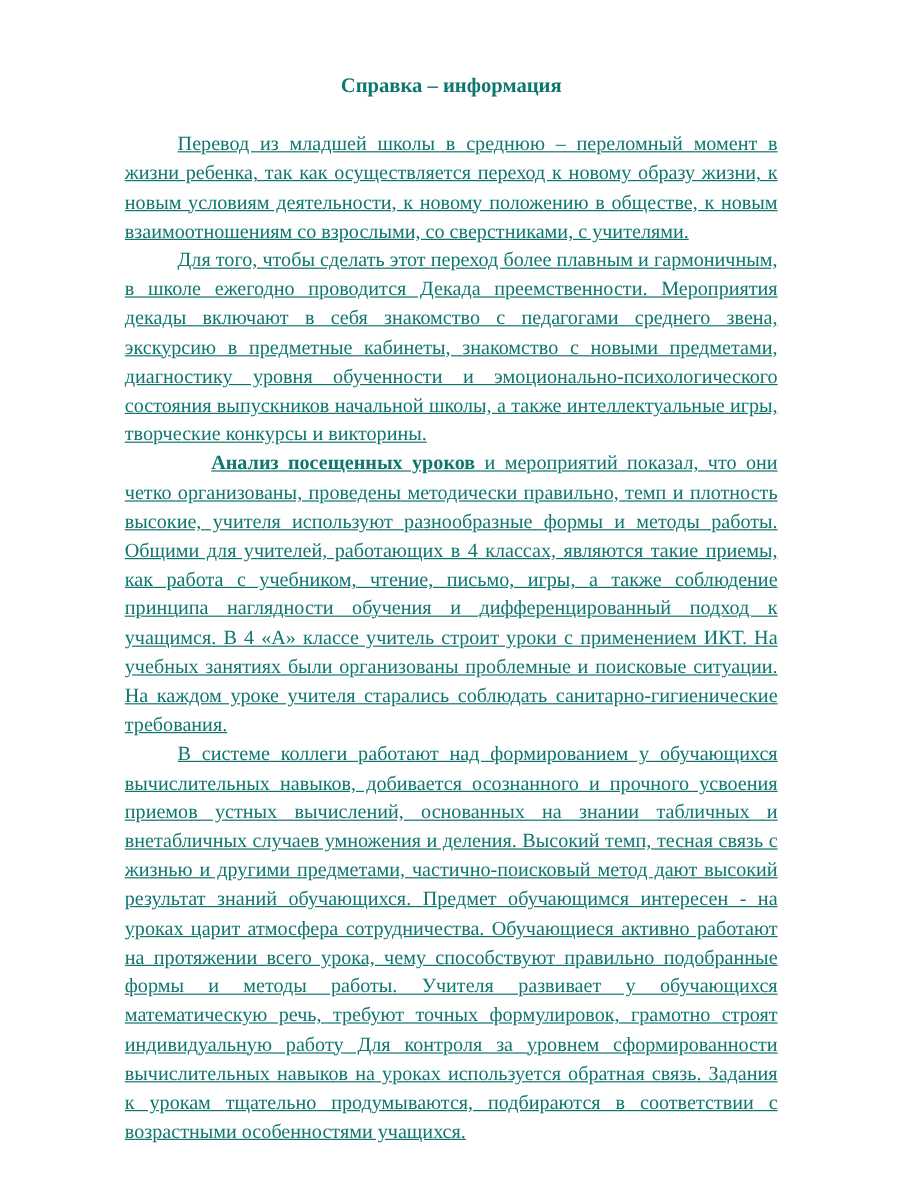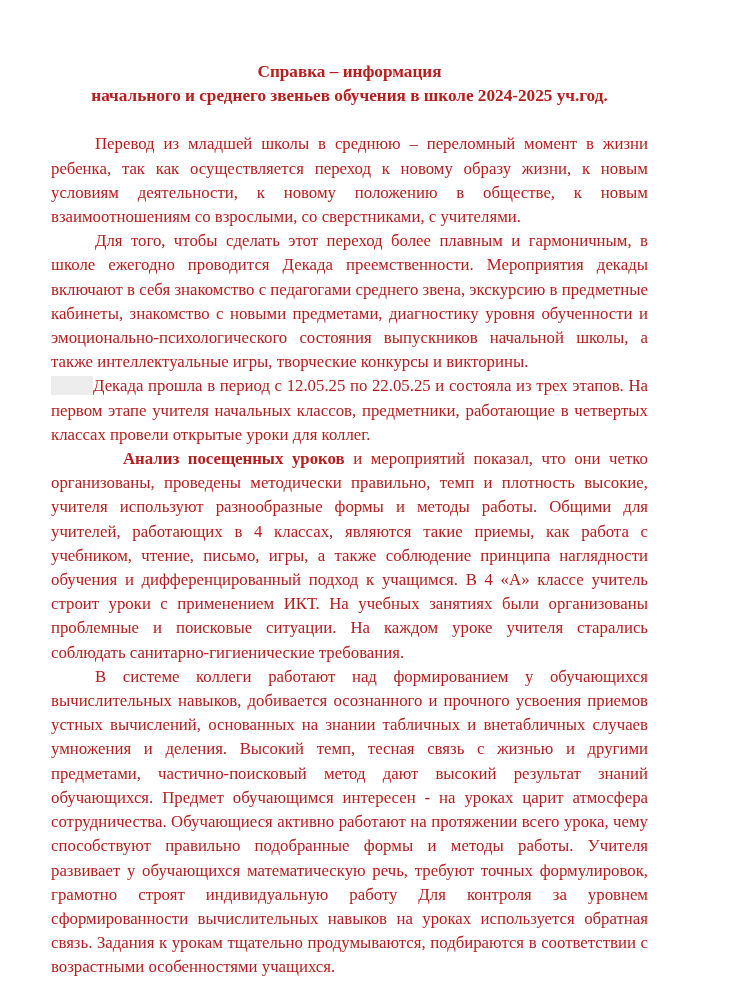--- a/index.html
+++ b/index.html
@@ -6,40 +6,41 @@
     margin: 0;
     padding: 0;
     background: #ffffff;
   }
   .page {
     position: relative;
     width: 751px;
     height: 987px;
     box-sizing: border-box;
     background: #ffffff;
-    color: #b91c1c;
+    color: #0f766e;
     font-family: "Liberation Serif", "DejaVu Serif", serif;
     font-size: 16.8px;
     line-height: 24.2px;
-    padding: 60px 103px 0 51px;
+    padding: 60px 103px 0 104px;
     overflow: hidden;
   }
   .doc-title {
     text-align: center;
     font-weight: bold;
     font-size: 17.2px;
     margin: 0 0 24px 0;
   }
   .doc-title .t-line {
     display: block;
   }
   .doc-body p {
     margin: 0;
     text-align: justify;
     text-indent: 44px;
+    text-decoration: underline;
   }
   .doc-body p.no-indent {
     text-indent: 0;
   }
   .tab-highlight {
     display: inline-block;
     width: 42px;
     height: 19px;
     background: #ededed;
     vertical-align: -4px;
@@ -49,36 +50,32 @@
     margin-left: 28px;
   }
 </style>
 </head>
 <body>
 
 <div class="page">
 
   <div class="doc-title">
     <span class="t-line">Справка – информация</span>
-    <span class="t-line">начального и среднего звеньев обучения в школе 2024-2025 уч.год.</span>
   </div>
 
   <div class="doc-body">
 
     <p>
       <span>Перевод из младшей школы в среднюю – переломный момент в жизни ребенка, так как осуществляется переход к новому образу жизни, к новым условиям деятельности, к новому положению в обществе, к новым взаимоотношениям со взрослыми, со сверстниками, с учителями.</span>
     </p>
 
     <p>
       <span>Для того, чтобы сделать этот переход более плавным и гармоничным, в школе ежегодно проводится Декада преемственности.  Мероприятия декады включают в себя знакомство с педагогами среднего звена, экскурсию в предметные кабинеты, знакомство с новыми предметами, диагностику уровня обученности и эмоционально-психологического состояния выпускников начальной школы, а также интеллектуальные игры, творческие конкурсы и викторины.</span>
     </p>
 
-    <p class="no-indent">
-      <span class="tab-highlight"></span><span>Декада прошла в период с  12.05.25 по 22.05.25 и состояла из трех этапов. На первом этапе учителя начальных классов, предметники, работающие в четвертых классах провели открытые уроки для коллег.</span>
-    </p>
 
     <p>
       <span class="bold-lead">Анализ посещенных уроков</span><span> и мероприятий показал, что они четко организованы, проведены методически правильно, темп и плотность высокие, учителя используют разнообразные формы и методы работы. Общими для учителей, работающих в 4 классах, являются такие приемы, как работа с учебником, чтение, письмо, игры, а также соблюдение принципа наглядности обучения и дифференцированный подход к учащимся. В 4 «А» классе учитель строит уроки с применением ИКТ. На учебных занятиях были организованы проблемные и поисковые ситуации. На каждом уроке учителя старались соблюдать санитарно-гигиенические требования.</span>
     </p>
 
     <p>
       <span>В системе коллеги работают над формированием у обучающихся вычислительных навыков, добивается осознанного и прочного усвоения приемов устных вычислений, основанных на знании табличных и внетабличных случаев умножения и деления. Высокий темп, тесная связь с жизнью и другими предметами, частично-поисковый метод дают высокий результат знаний обучающихся. Предмет обучающимся интересен - на уроках царит атмосфера сотрудничества. Обучающиеся активно работают на протяжении всего урока, чему способствуют правильно подобранные формы и методы работы. Учителя развивает у обучающихся математическую речь, требуют точных формулировок, грамотно строят индивидуальную работу Для контроля за уровнем сформированности вычислительных навыков на уроках используется обратная связь. Задания к урокам тщательно продумываются, подбираются в соответствии с возрастными особенностями учащихся.</span>
     </p>
 
   </div>

